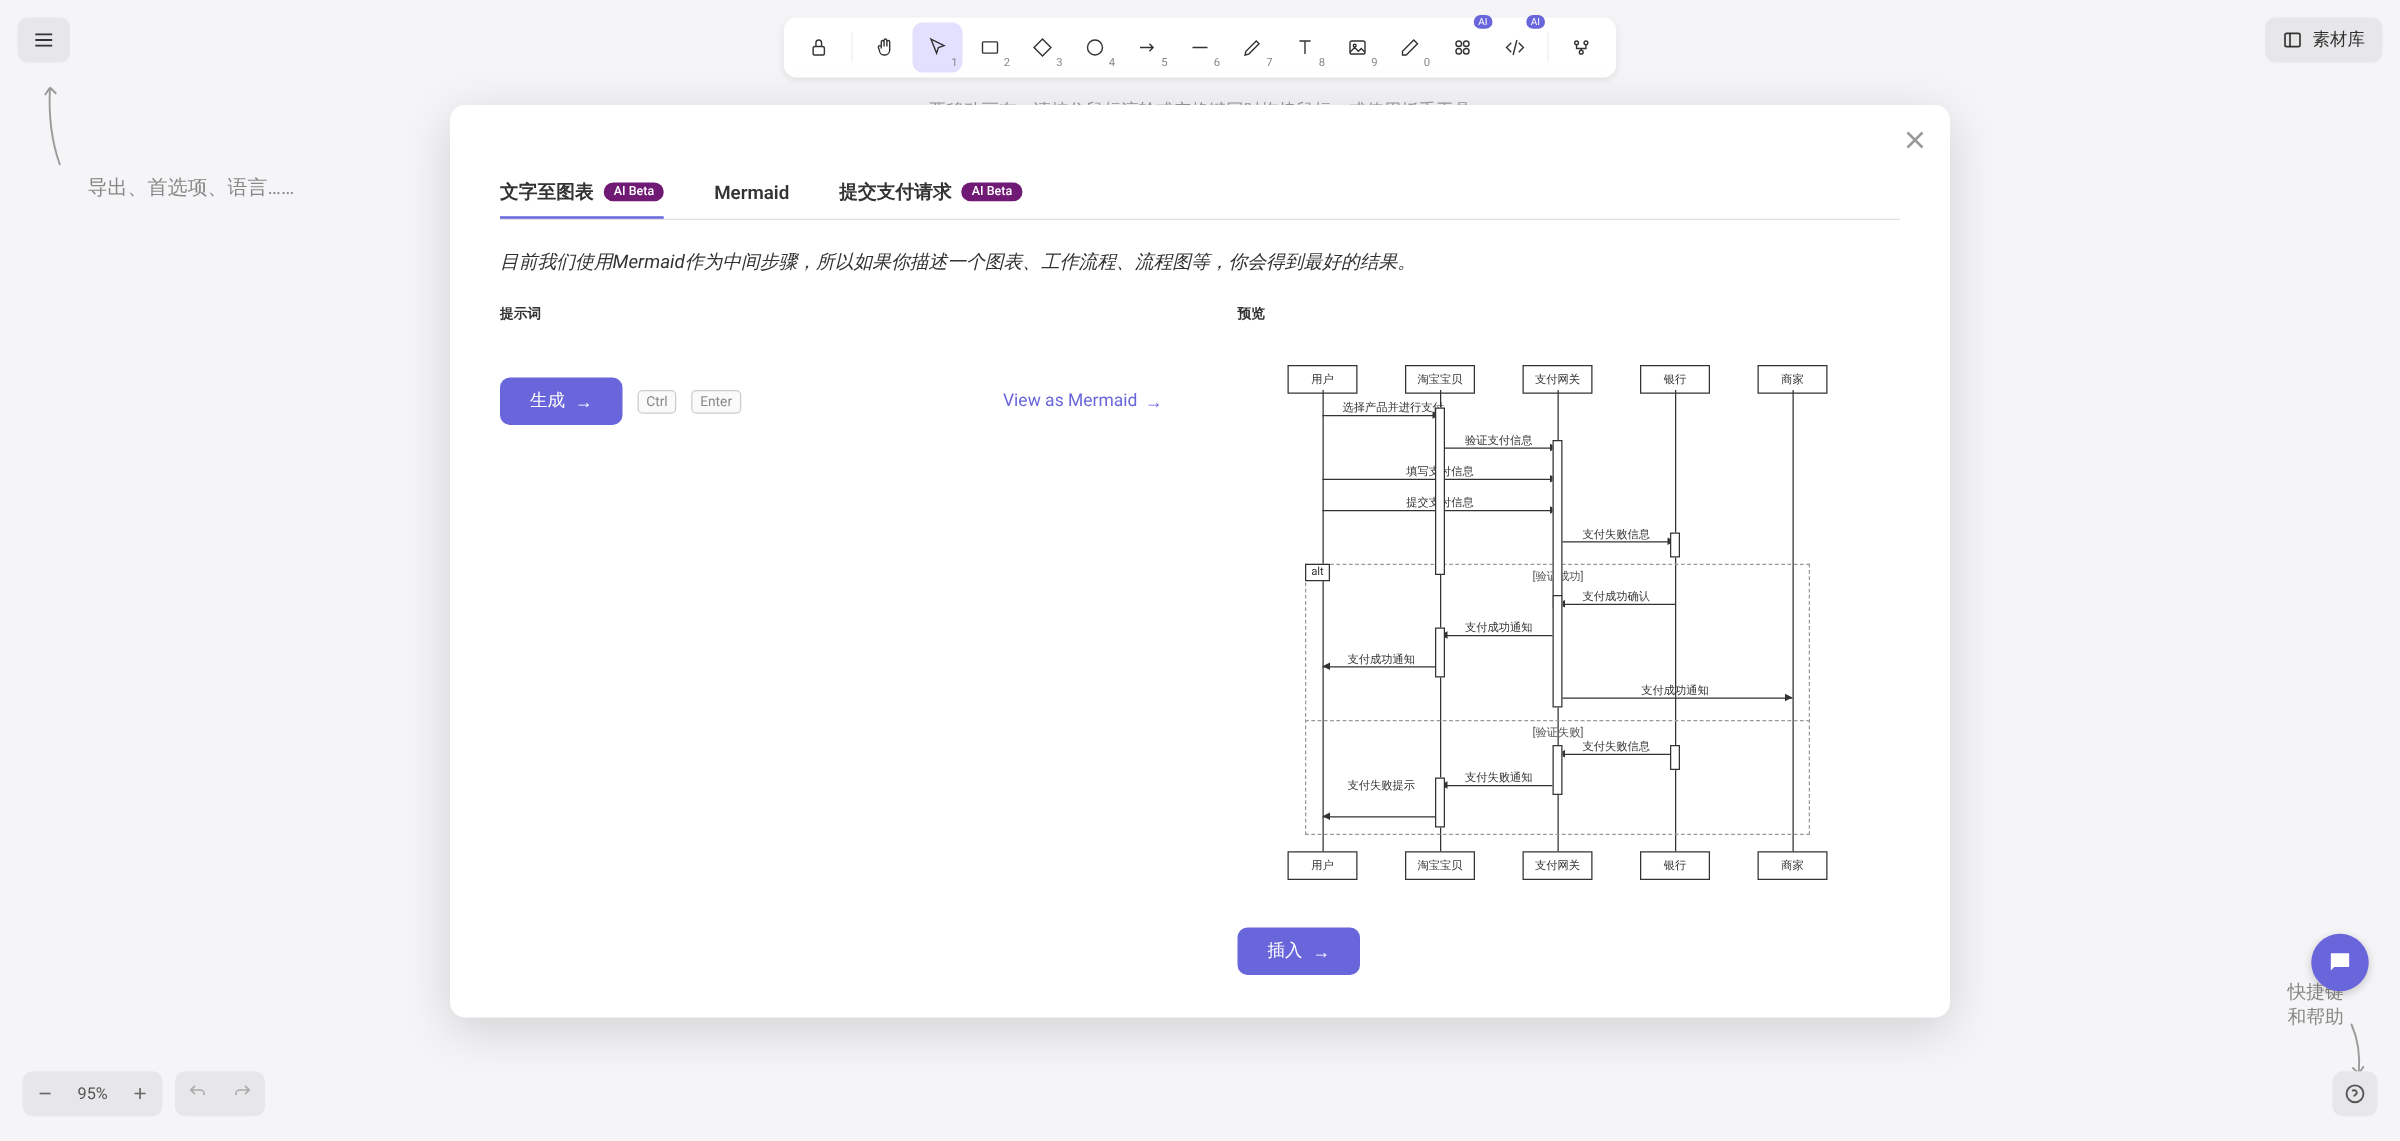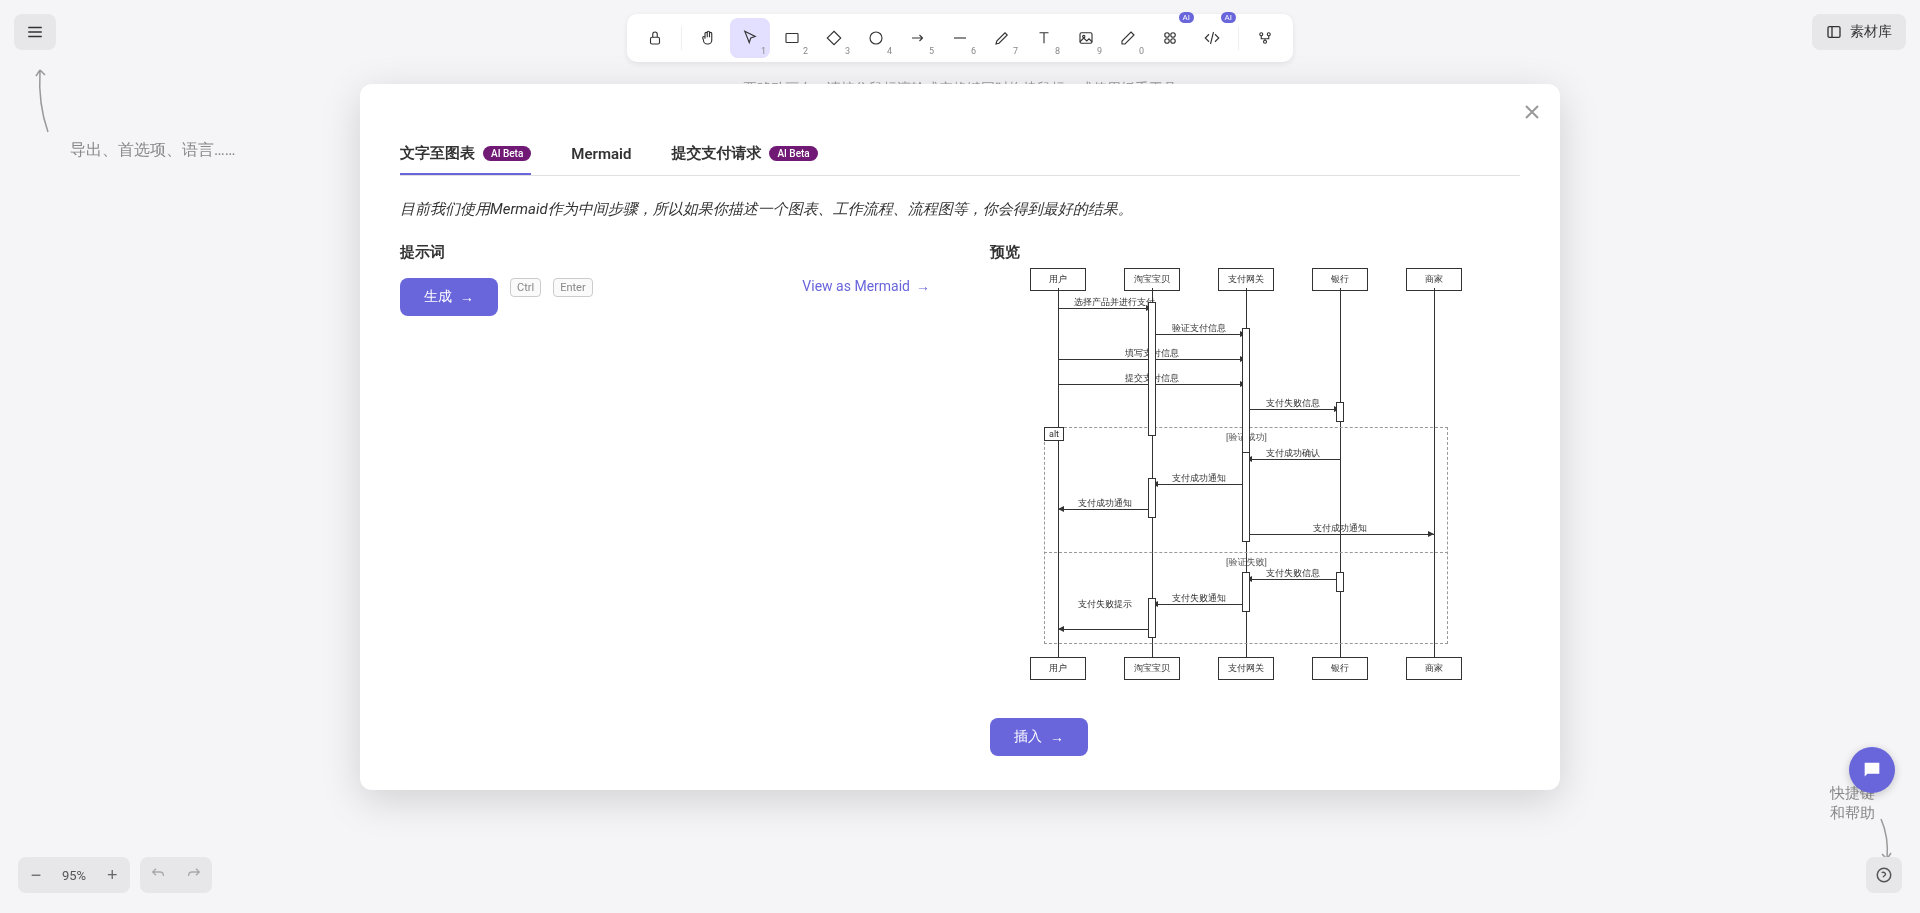--- a/index.html
+++ b/index.html
@@ -31,24 +31,24 @@
 
 .modal{position:absolute;top:84px;left:50%;transform:translateX(-50%);width:1200px;background:#fff;border-radius:12px;box-shadow:0 10px 40px rgba(0,0,0,0.15);padding:20px 40px 34px}
 .modal-close{position:absolute;top:16px;right:16px;width:24px;height:24px;cursor:pointer;color:#999}
 .tabs{display:flex;gap:40px;border-bottom:1px solid #e0e0e0;margin-bottom:24px;margin-top:30px}
 .tab{padding:10px 0;cursor:pointer;display:flex;align-items:center;gap:8px;font-size:15px;font-weight:600;color:#333;border-bottom:2px solid transparent}
 .tab.active{border-bottom-color:#6965db}
 .tab .beta{background:#701a75;color:#fff;font-size:10px;padding:2px 8px;border-radius:10px;font-weight:500}
 .modal-desc{font-style:italic;font-size:15px;color:#333;margin-bottom:24px}
 .modal-body{display:flex;gap:60px}
 .col{flex:1;display:flex;flex-direction:column}
-.col-label{font-size:15px;font-weight:600;margin-bottom:0}
+.col-label{font-size:11px;font-weight:600;margin-bottom:28px}
 .prompt-box{border:1px solid #ddd;border-radius:10px;padding:14px;height:440px;font-size:14px;resize:none;outline:none;font-family:inherit}
 .preview-box{height:440px;position:relative;font-size:9px}
-.actions{display:flex;align-items:flex-start;gap:12px;margin-top:16px}
+.actions{display:flex;align-items:center;gap:12px;margin-top:16px}
 .btn-primary{background:#6965db;color:#fff;border:none;padding:10px 24px;border-radius:8px;font-size:14px;cursor:pointer;display:flex;align-items:center;gap:8px}
 .kbd{border:1px solid #ccc;border-radius:4px;padding:2px 6px;font-size:11px;color:#888;background:#fafafa}
 .view-link{color:#6965db;cursor:pointer;font-size:14px;margin-left:auto;display:flex;align-items:center;gap:6px}
 
 .seq{position:relative;width:100%;height:100%}
 .participant{position:absolute;border:1px solid #333;background:#fff;padding:4px 0;width:56px;text-align:center;font-size:9px}
 .lifeline{position:absolute;border-left:1px solid #333;width:0}
 .activation{position:absolute;border:1px solid #333;background:#fff;width:8px}
 .msg{position:absolute;font-size:9px;text-align:center;white-space:nowrap}
 .msg-line{position:absolute;border-top:1px solid #333;height:0}

